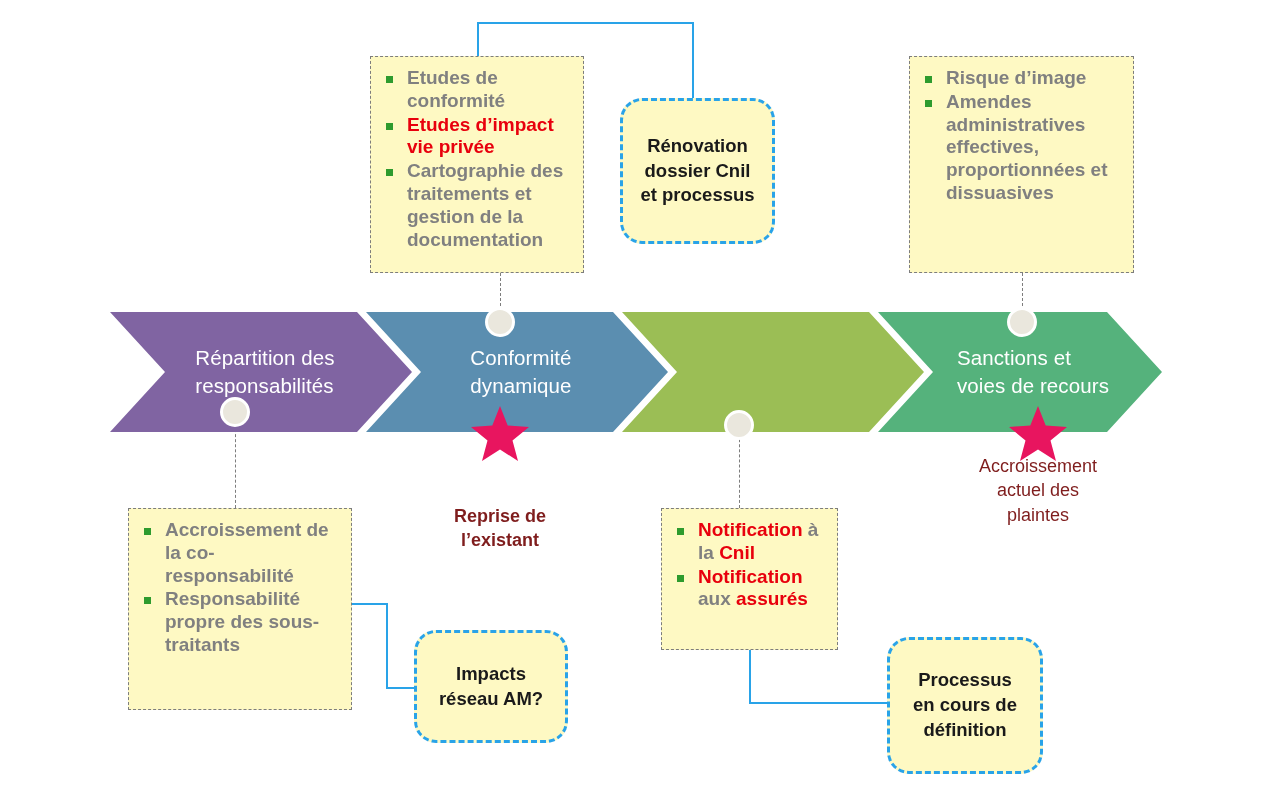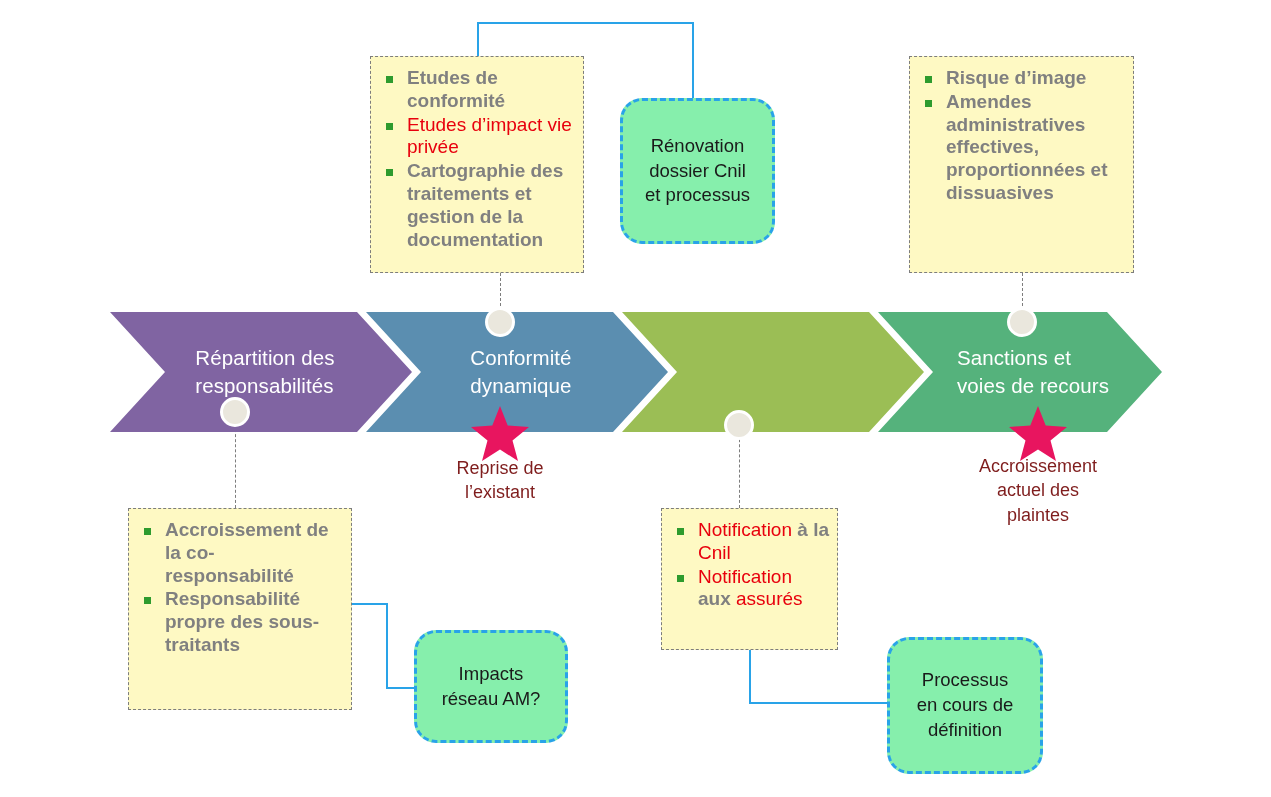--- a/index.html
+++ b/index.html
@@ -54,35 +54,35 @@
     line-height: 1.2;
   }
   .dbox li .sq {
     position: absolute;
     left: 5px;
     top: 9px;
     width: 7px;
     height: 7px;
     background: #2e9b2e;
   }
-  .rd { color: #e8000d; font-weight: normal; }
+  .rd { color: #e8000d; font-weight: bold; }
   .gy { color: #808080; font-weight: bold; }
 
   
   .rbox {
     position: absolute;
     border: 3.5px dashed #29a3e8;
     border-radius: 22px;
-    background: #86efac;
+    background: #fef9c3;
     display: flex;
     align-items: center;
     justify-content: center;
     text-align: center;
     color: #1a1a1a;
-    font-weight: normal;
+    font-weight: bold;
     font-size: 18.5px;
     line-height: 1.35;
     box-sizing: border-box;
   }
 
   
   .gline { position: absolute; border-left: 1.6px dashed #7d7d7d; }
   .bline { position: absolute; background: #29a3e8; }
 
   
@@ -157,21 +157,21 @@
   <div class="knob" style="left:724px; top:410px;"></div>
   <div class="knob" style="left:1007px; top:307px;"></div>
 
   <svg class="star" style="left:469px; top:404px;" width="62" height="60" viewBox="0 0 62 60">
     <polygon points="31,2 38.7,21.6 60,22.9 43.5,36.4 49,57 31,45.5 13,57 18.5,36.4 2,22.9 23.3,21.6" fill="#e8155f"></polygon>
   </svg>
   <svg class="star" style="left:1007px; top:404px;" width="62" height="60" viewBox="0 0 62 60">
     <polygon points="31,2 38.7,21.6 60,22.9 43.5,36.4 49,57 31,45.5 13,57 18.5,36.4 2,22.9 23.3,21.6" fill="#e8155f"></polygon>
   </svg>
 
-  <div class="pcap" style="left:420px; top:456px; width:160px; white-space:pre-line;">Reprise de
+  <div class="pcap" style="left:420px; top:504px; width:160px; white-space:pre-line;font-weight:bold;">Reprise de
 l’existant</div>
   <div class="pcap" style="left:958px; top:454px; width:160px; white-space:pre-line;">Accroissement
 actuel des
 plaintes</div>
 
   <div class="dbox" style="left:370px; top:56px; width:214px; height:217px;">
     <ul>
       <li><span class="sq"></span><span class="gy">Etudes de conformité</span></li>
       <li><span class="sq"></span><span class="rd">Etudes d’impact vie privée</span></li>
       <li><span class="sq"></span><span class="gy">Cartographie des traitements et gestion de la documentation</span></li>

